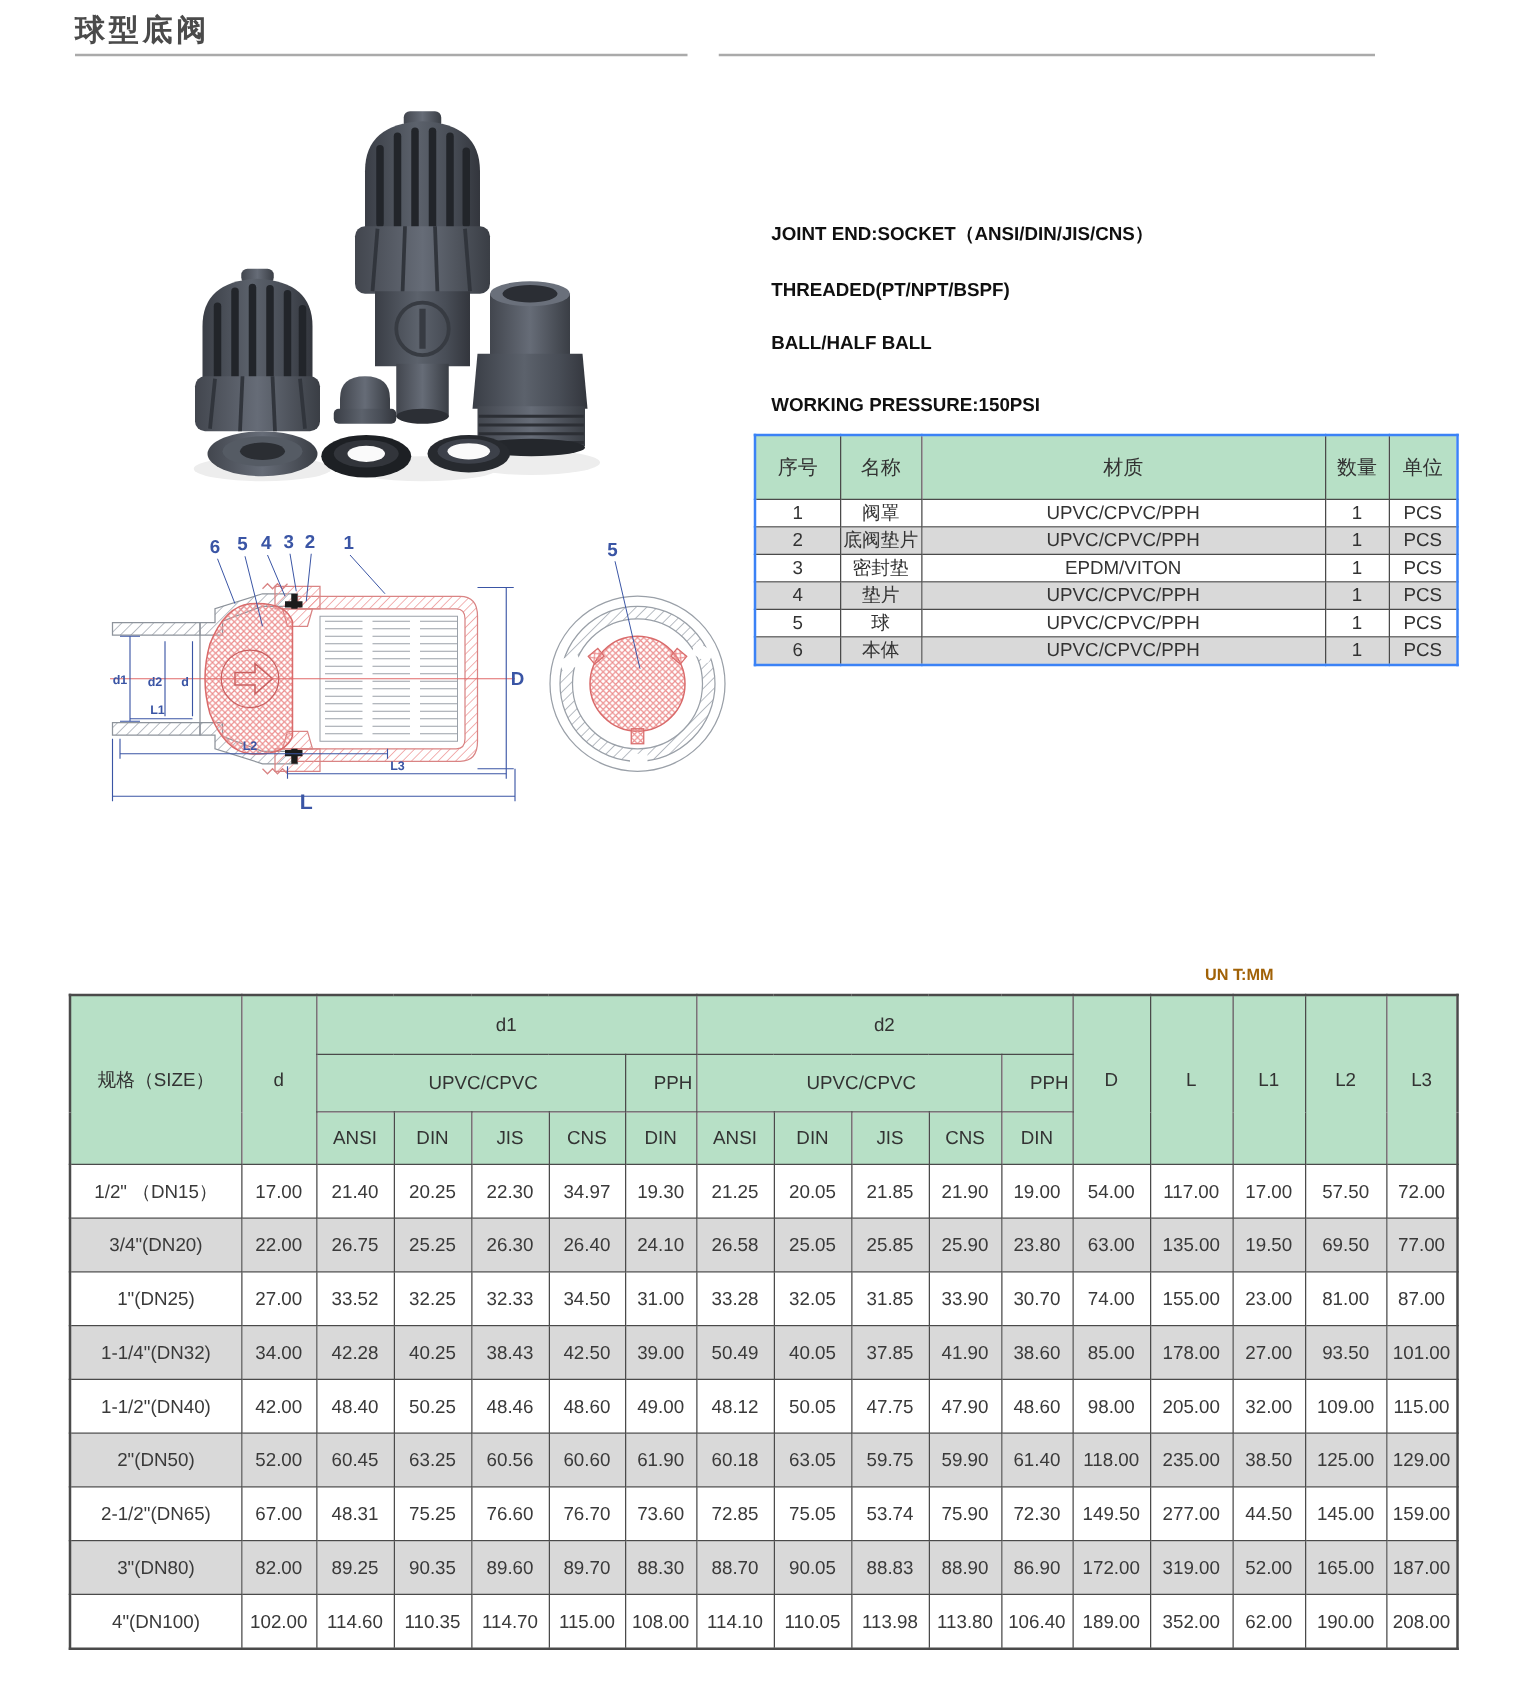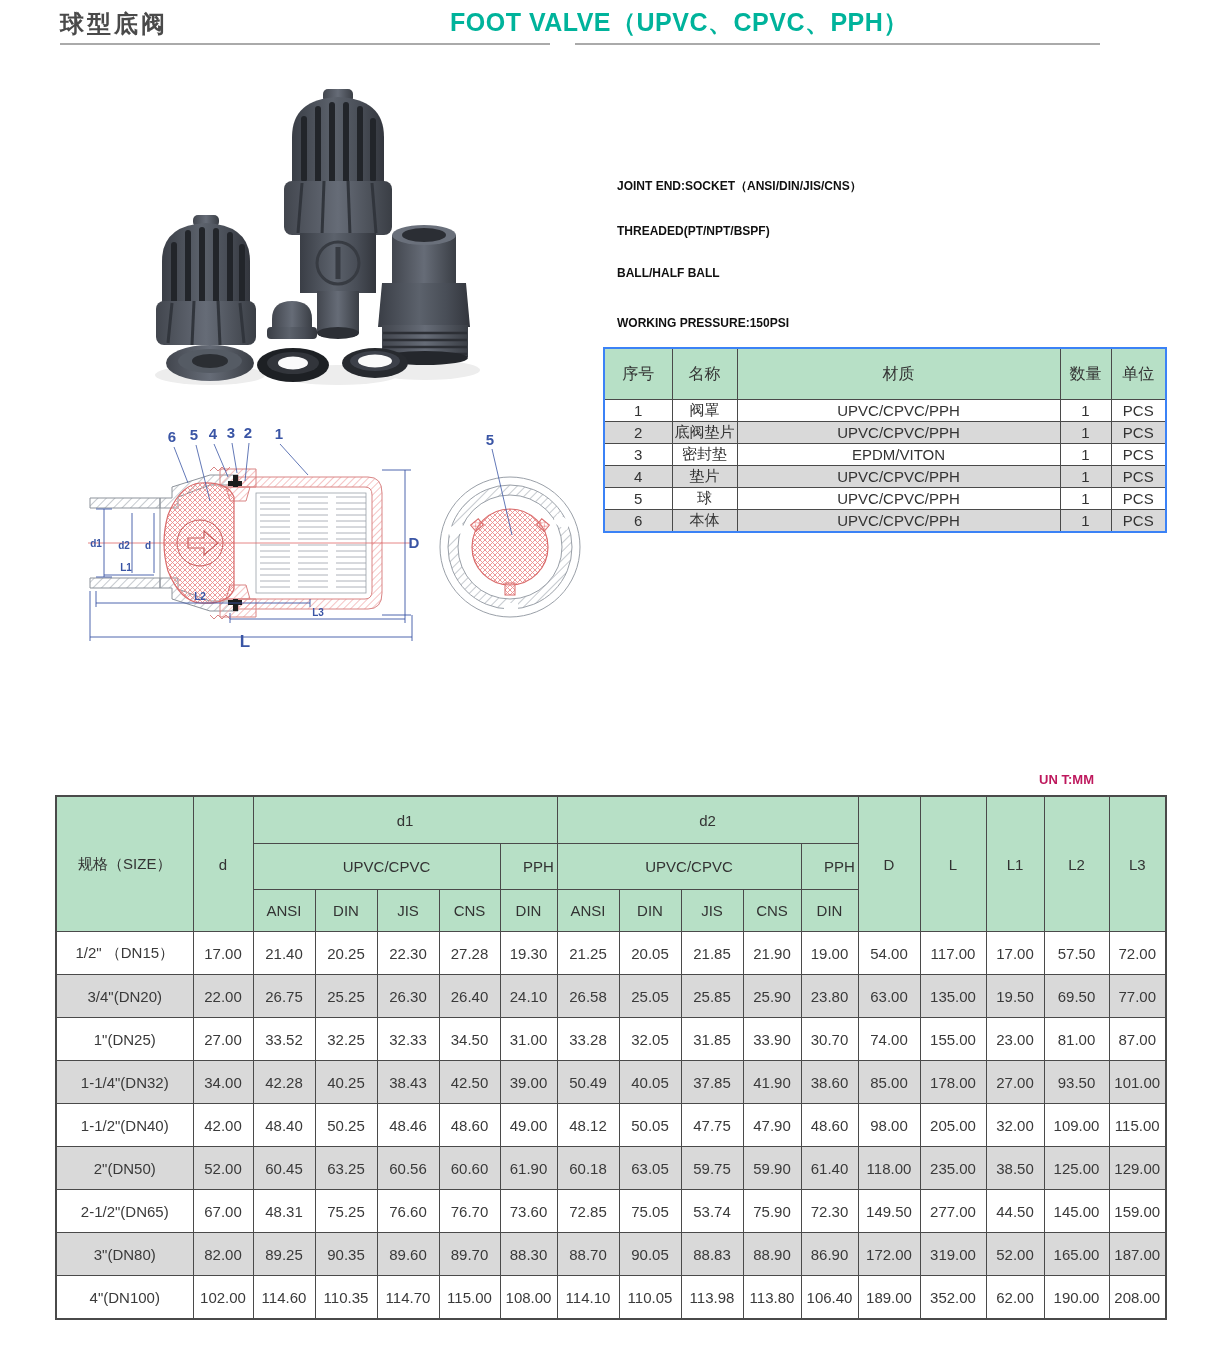--- a/index.html
+++ b/index.html
@@ -10,51 +10,50 @@
             color:#4a4a4a;font-weight:bold;letter-spacing:3px;}
   .title-en{position:absolute;left:450px;top:6px;margin:0;font-size:25px;
             color:#00b39b;font-weight:bold;letter-spacing:.5px;}
   .rule{position:absolute;top:43px;height:2px;background:#aaaaaa;}
   .rule-left{left:60px;width:490px;}
   .rule-right{left:575px;width:525px;}
 
   .photo{position:absolute;left:60px;top:75px;width:520px;height:345px;}
   .drawing{position:absolute;left:60px;top:425px;width:560px;height:240px;}
 
-  .specs div{position:absolute;left:617px;font-size:12px;font-weight:bold;color:#101010;}
+  .specs div{position:absolute;left:617px;font-size:15px;font-weight:bold;color:#101010;}
   .spec-0{top:178px;} .spec-1{top:224px;} .spec-2{top:266px;text-align:center;} .spec-3{top:316px;}
 
   table{border-collapse:collapse;table-layout:fixed;}
   th,td{border:1px solid #4a4a4a;text-align:center;vertical-align:middle;
         overflow:hidden;white-space:nowrap;padding:0;}
   th{background:#b7e0c6;font-weight:normal;color:#333;}
   tr.alt td{background:#d9d9d9;}
 
   .materials{position:absolute;left:603px;top:347px;border:2px solid #3b82f6;
              font-size:15px;color:#333;}
   .materials th{height:50px;font-size:16px;}
   .materials td{height:21px;}
 
-  .unit-note{position:absolute;left:904px;top:772px;width:190px;text-align:right;
-             font-size:13px;font-weight:bold;color:#be185d;}
+  .unit-note{position:absolute;left:964px;top:772px;width:190px;
+             font-size:13px;font-weight:bold;color:#a16207;}
 
   .dims{position:absolute;left:55px;top:795px;border:2px solid #4a4a4a;
         font-size:15px;color:#3a3a3a;}
   .dims thead tr.h1 th{height:46px;}
   .dims thead tr.h2 th{height:45px;padding-left:20px;}
   .dims thead tr.h3 th{height:41px;}
   .dims td{height:42px;}
 </style>
 </head>
 <body>
 
 <div class="page">
 
   <h1 class="title-cn">球型底阀</h1>
-  <h1 class="title-en">FOOT VALVE（UPVC、CPVC、PPH）</h1>
   <div class="rule rule-left"></div>
   <div class="rule rule-right"></div>
 
   <svg class="photo" viewBox="0 0 520 345">
     <defs>
       <linearGradient id="pvc" x1="0" y1="0" x2="1" y2="0">
         <stop offset="0" stop-color="#3a3e46"></stop>
           <stop offset="0.45" stop-color="#5c626c"></stop>
         <stop offset="0.75" stop-color="#484d56"></stop>
           <stop offset="1" stop-color="#33363d"></stop>
@@ -443,21 +442,21 @@
         <th>DIN</th>
       </tr>
     </thead>
     <tbody id="dims-body">
         <tr>
           <td>1/2" （DN15）</td>
           <td>17.00</td>
           <td>21.40</td>
           <td>20.25</td>
           <td>22.30</td>
-          <td>27.28</td>
+          <td>34.97</td>
           <td>19.30</td>
           <td>21.25</td>
           <td>20.05</td>
           <td>21.85</td>
           <td>21.90</td>
           <td>19.00</td>
           <td>54.00</td>
           <td>117.00</td>
           <td>17.00</td>
           <td>57.50</td>

